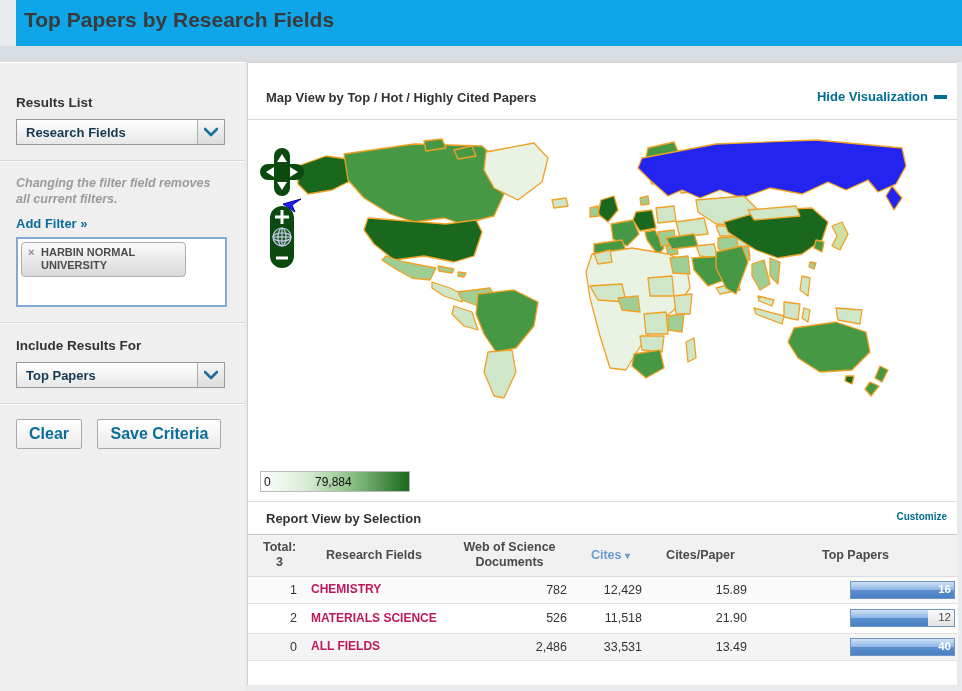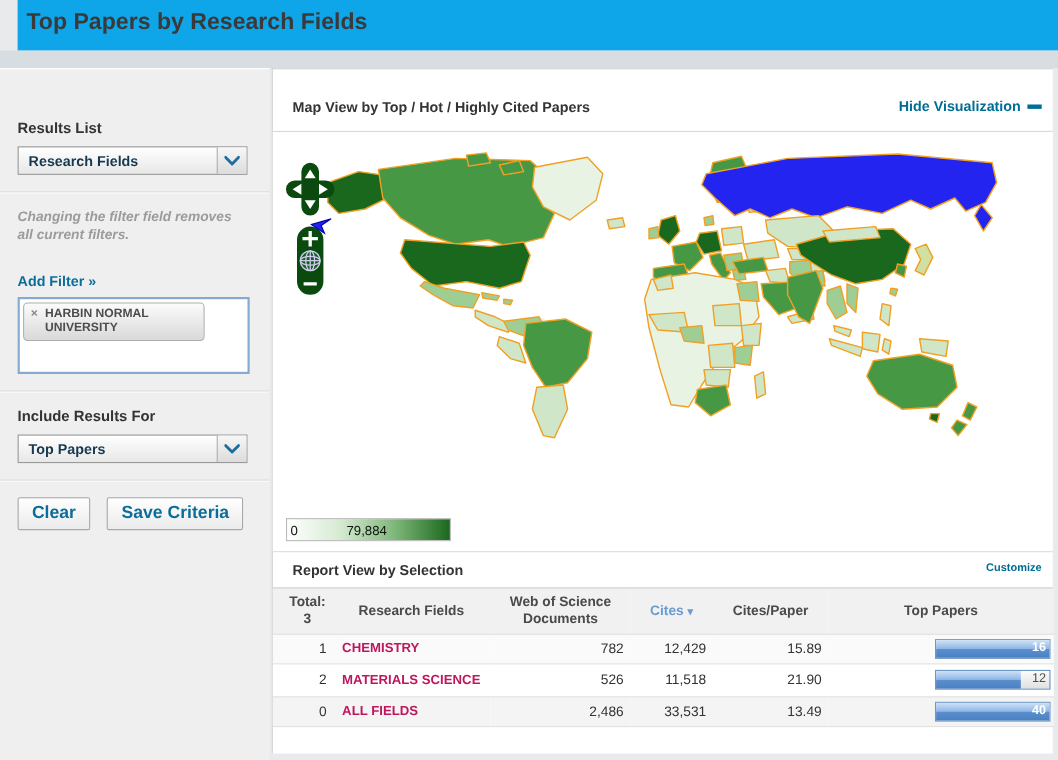--- a/index.html
+++ b/index.html
@@ -5,30 +5,30 @@
   * { margin:0; padding:0; box-sizing:border-box; }
   body { font-family:"Liberation Sans", sans-serif; }
   .screen { position:relative; width:962px; height:691px; background:#e8eaec; overflow:hidden; }
 
   
   .app-header { position:absolute; left:16px; top:0; width:962px; height:46px; background:#0ea5e9; }
   .app-title { position:absolute; left:8px; top:8px; font-size:21px; font-weight:bold; color:#3a3a3a; }
   .header-sub { position:absolute; left:0; top:46px; width:962px; height:16px; background:#d8dde1; }
 
   
-  .sidebar { position:absolute; left:0; top:62px; width:245px; height:629px; background:#efefef; border-top:1px solid #fff; padding:46px 16px 0 16px; }
+  .sidebar { position:absolute; left:0; top:62px; width:245px; height:629px; background:#efefef; border-top:1px solid #fff; padding:32px 16px 0 16px; }
   .sb-heading { font-size:13.5px; font-weight:bold; color:#333; }
   .sb-divider { height:2px; border-top:1px solid #d8d8d8; border-bottom:1px solid #fcfcfc; margin:15px -16px 14px -16px; }
   .dropdown { position:relative; width:209px; height:26px; margin-top:9px; border:1px solid #9a9a9a; background:linear-gradient(#ffffff,#e7e7e7); cursor:pointer; }
   .dropdown-label { position:absolute; left:9px; top:5px; font-size:13px; font-weight:bold; color:#17394f; }
   .dropdown-btn { position:absolute; right:0; top:0; width:27px; height:24px; border-left:1px solid #adadad; background:linear-gradient(#f7f7f7,#dcdcdc); }
   .dropdown-btn svg { position:absolute; left:6px; top:7px; }
   .help-icon { display:inline-block; width:15px; height:15px; margin-left:6px; border-radius:50%; background:#2f5f7e; color:#fff; font-size:11px; font-weight:bold; text-align:center; line-height:15px; vertical-align:-2px; cursor:pointer; }
   .filter-note { margin-top:9px; width:206px; font-size:12.5px; font-style:italic; font-weight:bold; color:#9b9b9b; line-height:1.25; }
-  .add-filter { display:inline-block; margin-top:27px; font-size:13px; font-weight:bold; color:#0b6d99; text-decoration:none; cursor:pointer; }
+  .add-filter { display:inline-block; margin-top:9px; font-size:13px; font-weight:bold; color:#0b6d99; text-decoration:none; cursor:pointer; }
   .filter-box { margin-top:5px; width:211px; height:70px; background:#fff; border:2px solid #84aacf; padding:3px; }
   .chip { position:relative; display:inline-block; max-width:165px; padding:3px 10px 3px 19px; border:1px solid #adadad; border-radius:4px; background:linear-gradient(#fbfbfb,#d9d9d9); font-size:11px; font-weight:bold; color:#4c4c4c; line-height:1.2; cursor:pointer; }
   .chip-x { position:absolute; left:6px; top:3px; color:#8a8a8a; font-size:11px; }
   .btn-row { margin-top:13px; }
   .btn { display:inline-block; padding:5px 12px; background:linear-gradient(#ffffff,#ebebeb); border:1px solid #a9a9a9; border-radius:2px; font-size:16px; font-weight:bold; color:#0b6d99; cursor:pointer; }
   .btn + .btn { margin-left:11px; }
 
   
   .main { position:absolute; left:247px; top:62px; width:710px; height:623px; background:#fff; border-top:1px solid #cfcfcf; border-left:1px solid #cfcfcf; }
   .map-header { position:relative; height:57px; border-bottom:1px solid #d9d9d9; }

